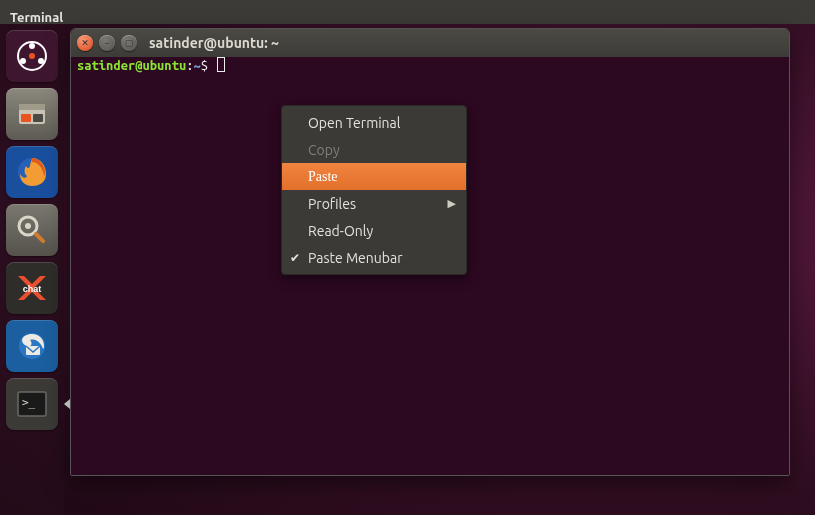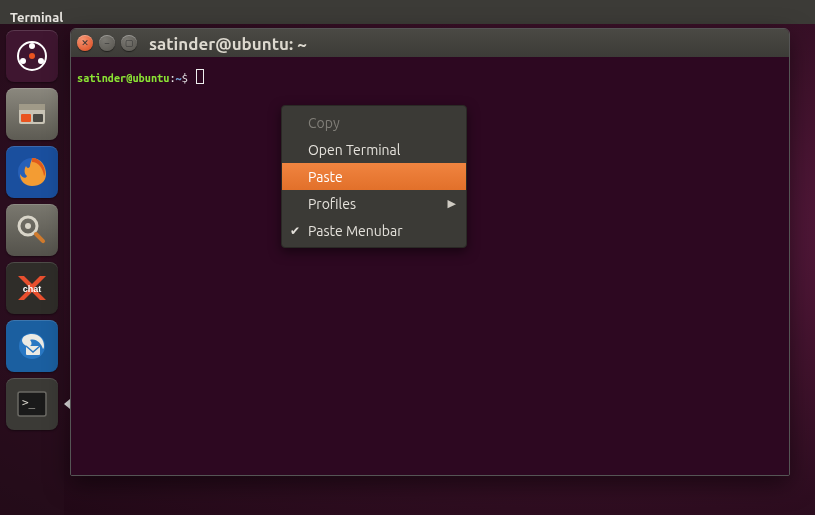--- a/index.html
+++ b/index.html
@@ -48,26 +48,26 @@
     display: flex; align-items: center; padding: 0 6px; gap: 6px;
   }
   .wbtn {
     width: 16px; height: 16px; border-radius: 50%;
     display: flex; align-items: center; justify-content: center;
     font-size: 9px; color: #333;
     box-shadow: inset 0 1px 0 rgba(255,255,255,0.3), 0 1px 1px rgba(0,0,0,0.5);
   }
   .wbtn.close { background: radial-gradient(circle at 35% 30%, #f79674, #d9471b); }
   .wbtn.min, .wbtn.max { background: radial-gradient(circle at 35% 30%, #7a7872, #57554f); }
-  .wtitle { color: #ddd9cf; font-size: 17px; font-weight: bold; margin-left: 6px; }
+  .wtitle { color: #ddd9cf; font-size: 14px; font-weight: bold; margin-left: 6px; }
   .termbody {
     background: #2d0821; color: #eee;
     height: calc(100% - 28px);
     font-family: "Ubuntu Mono","DejaVu Sans Mono",monospace;
-    font-size: 11px; padding: 12px 6px;
+    font-size: 13px; padding: 0 6px;
     white-space: pre;
   }
   .prompt-user { color: #8ae234; font-weight: bold; }
   .prompt-path { color: #729fcf; font-weight: bold; }
   .cursor {
     display:inline-block; width:8px; height:15px;
     border:1px solid #eee; vertical-align:-2px; margin-left:2px;
   }
   
   .ctxmenu {
@@ -76,21 +76,21 @@
     border: 1px solid #2a2925; border-radius: 4px;
     padding: 3px 0;
     box-shadow: 0 4px 12px rgba(0,0,0,0.5);
   }
   .ctxitem {
     height: 27px; display: flex; align-items: center;
     padding: 0 12px 0 26px; color: #e5e2dc; font-size: 14px;
     position: relative;
   }
   .ctxitem.disabled { color: #807e78; }
-  .ctxitem.hover { background: linear-gradient(#f08440,#e2702a); color: #fff; }
+  .ctxitem.hover { background: linear-gradient(#f08440,#e2702a); color: #fff; font-family: Liberation Serif, serif; }
   .ctxitem .chev { position: absolute; right: 10px; font-size: 11px; color: #cfcbc3; }
   .ctxitem .check { position: absolute; left: 8px; font-size: 12px; }
 </style>
 </head>
 <body>
 
 <div class="menubar">
   <span>Terminal</span>
 </div>
 
@@ -153,30 +153,33 @@
   <div class="titlebar">
     <div class="wbtn close">✕</div>
     <div class="wbtn min">–</div>
     <div class="wbtn max">▢</div>
     <div class="wtitle">satinder@ubuntu: ~</div>
   </div>
   <div class="termbody"><span class="prompt-user">satinder@ubuntu</span><span>:</span><span class="prompt-path">~</span><span>$</span> <span class="cursor"></span></div>
 </div>
 
 <div class="ctxmenu">
+  <div class="ctxitem">
+    <span>Open Terminal</span>
+  </div>
   <div class="ctxitem disabled">
     <span>Copy</span>
-  </div>
-  <div class="ctxitem">
-    <span>Open Terminal</span>
   </div>
   <div class="ctxitem hover">
     <span>Paste</span>
   </div>
   <div class="ctxitem">
     <span>Profiles</span>
     <span class="chev">▶</span>
   </div>
   <div class="ctxitem">
+    <span>Read-Only</span>
+  </div>
+  <div class="ctxitem">
     <span class="check">✔</span>
     <span>Paste Menubar</span>
   </div>
 </div>
 
 </body></html>

